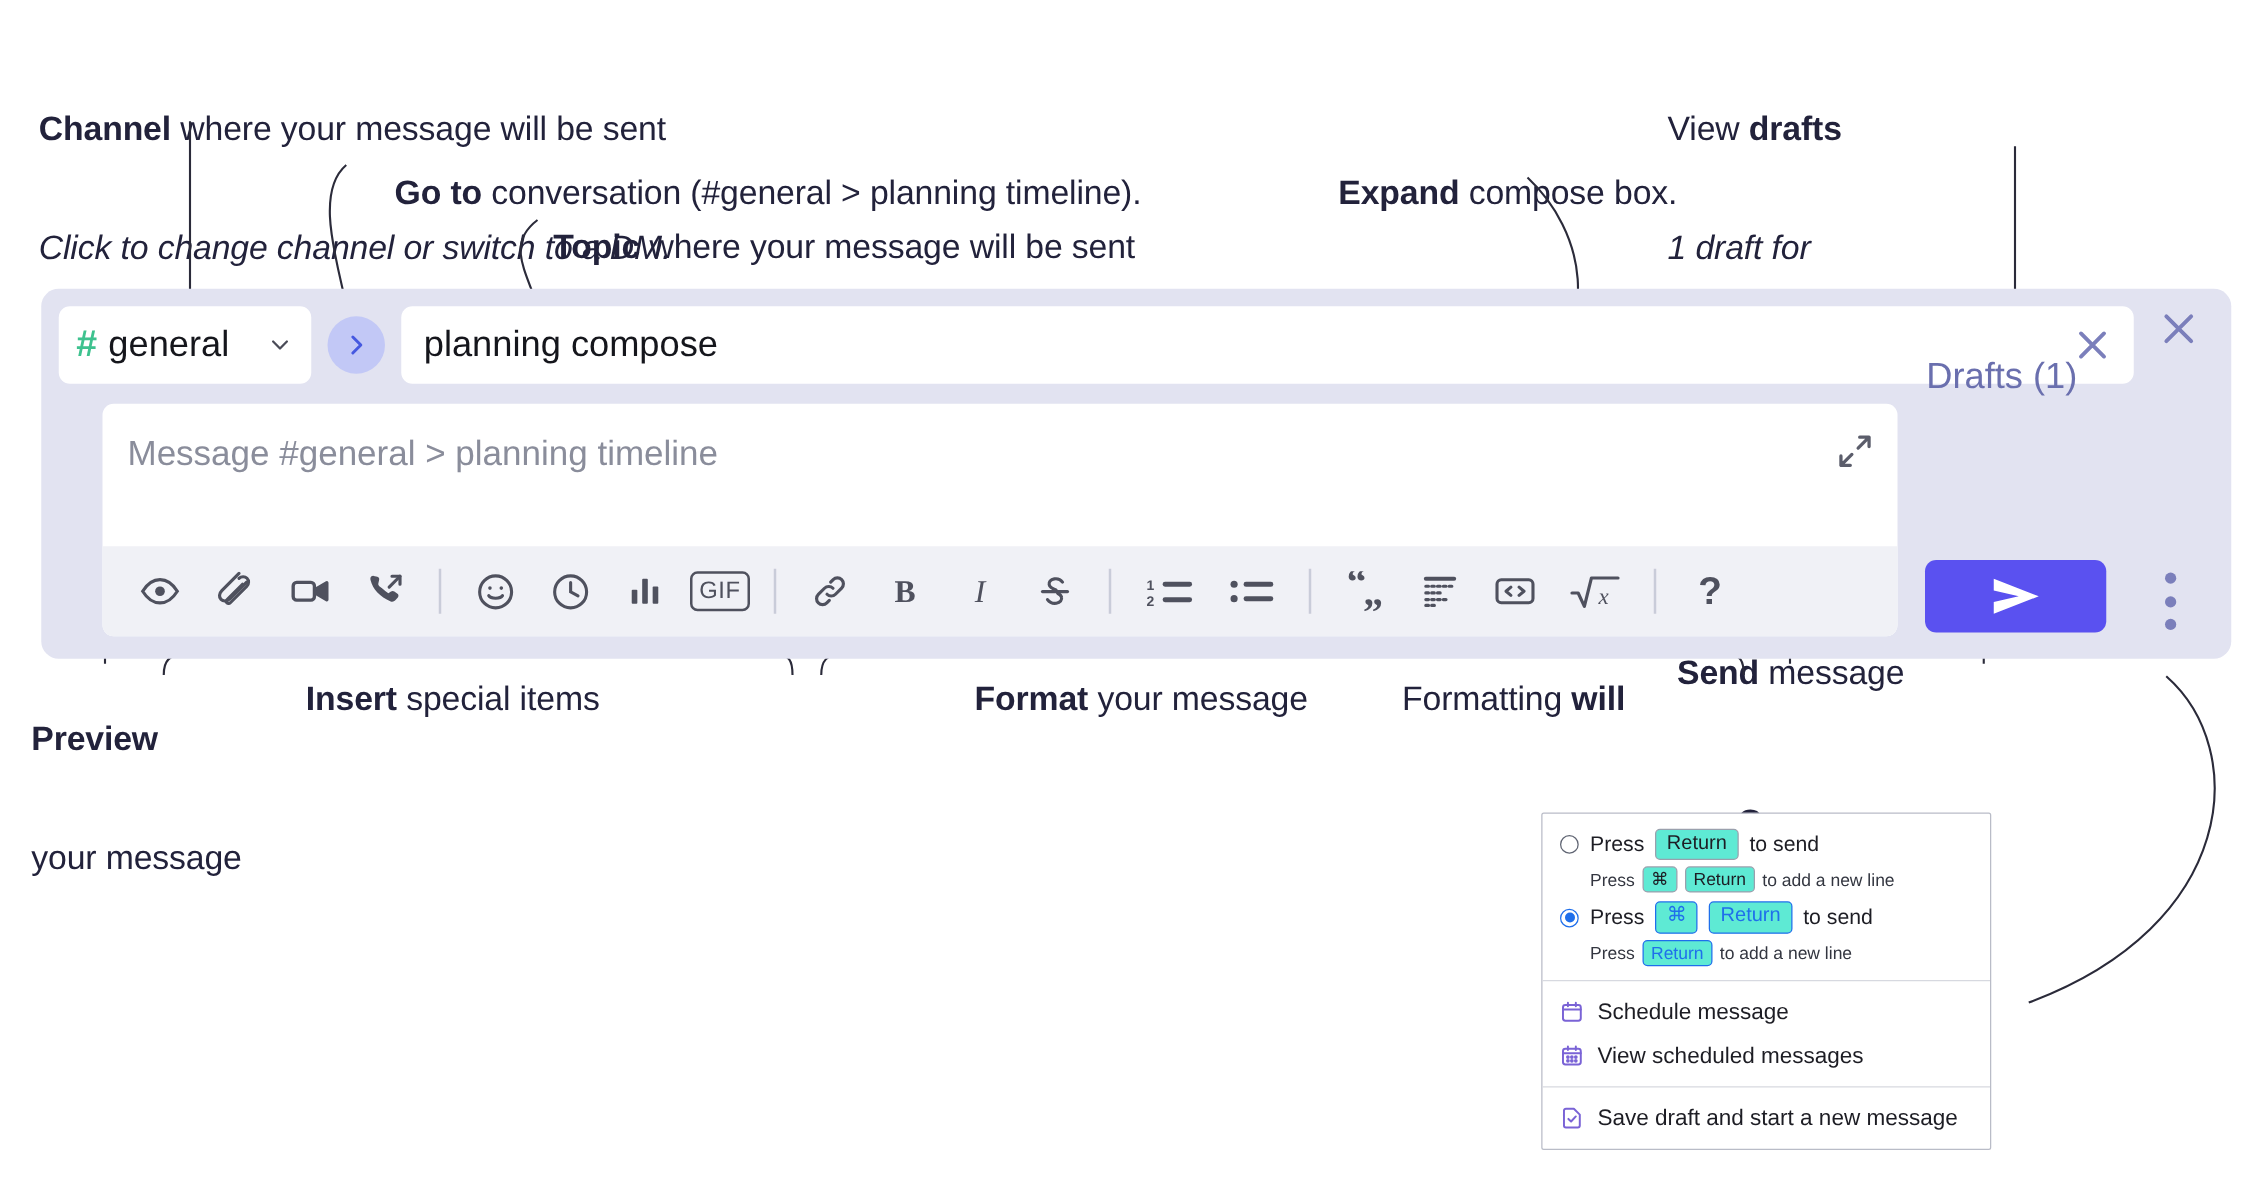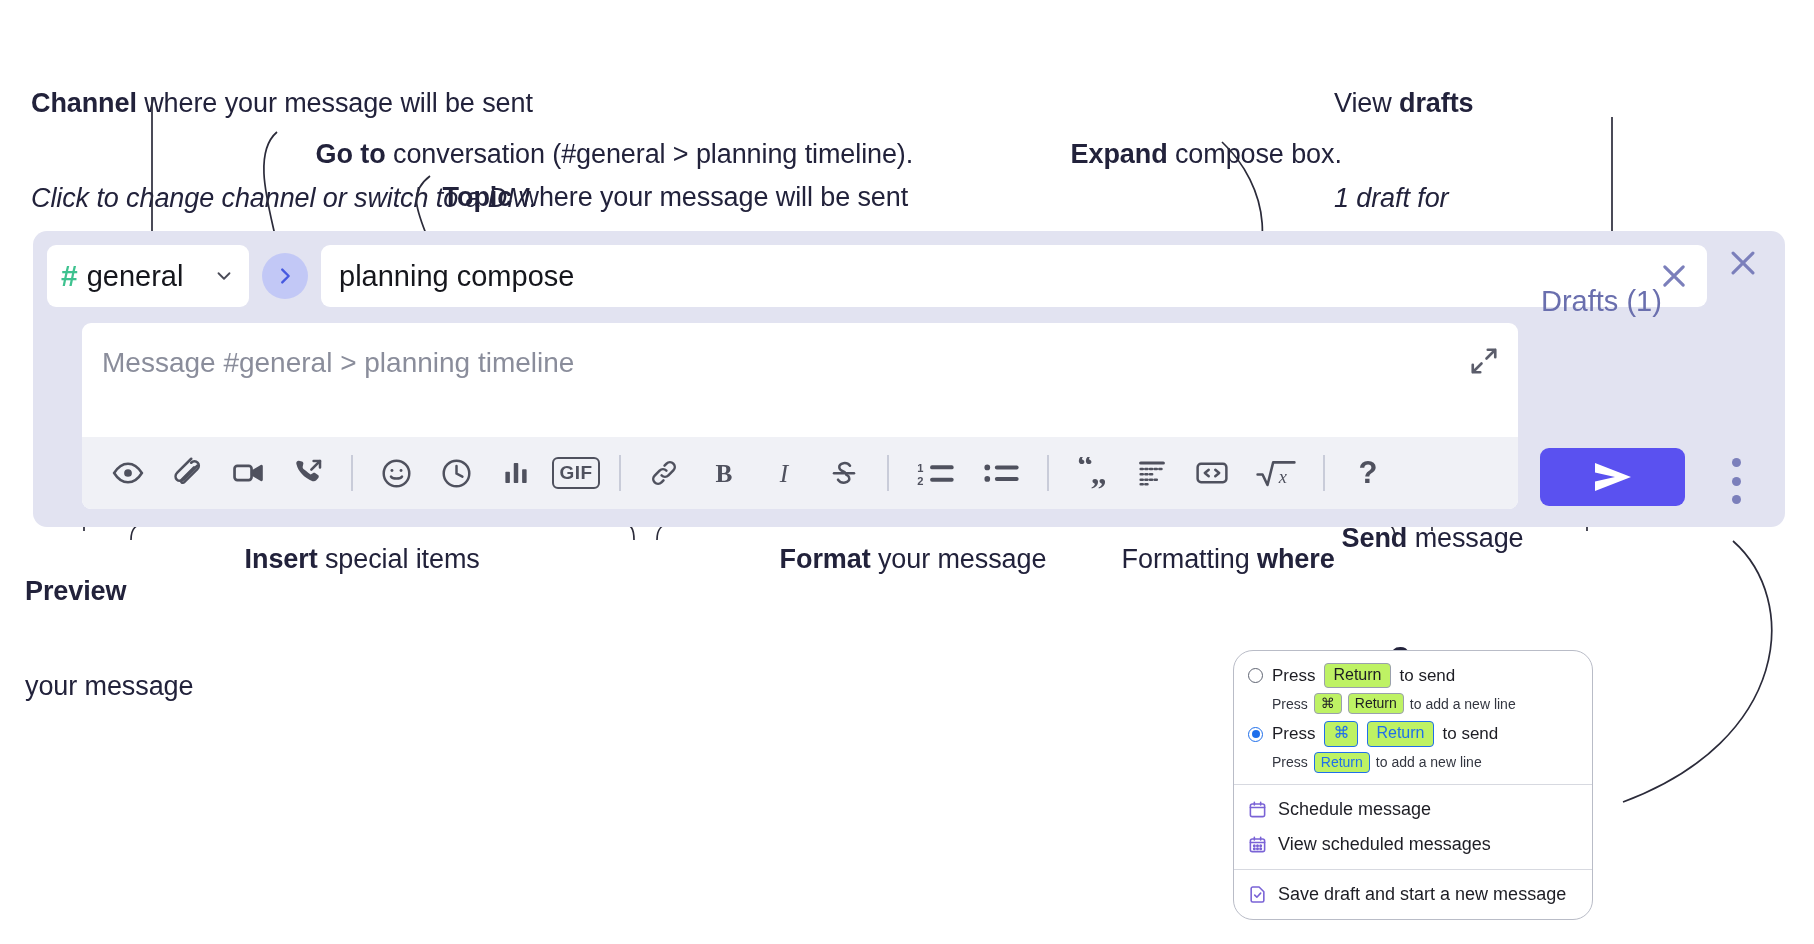--- a/index.html
+++ b/index.html
@@ -119,21 +119,21 @@
     color: #4f515e;
     margin: 0 4px;
   }
   .tb-sep {
     width: 2px; height: 36px; background: #c9ccd9;
     margin: 0 13px;
   }
   .gif-box {
     border: 2.4px solid #4f515e;
     border-radius: 6px;
-    font-size: 19px; font-weight: 700;
+    font-size: 19px; font-weight: 400;
     padding: 3px 5px; letter-spacing: 0.5px;
     font-family: "Liberation Sans", sans-serif;
   }
   .qmark { font-size: 31px; font-weight: 700; color:#4f515e; }
 
   
   #drafts-label {
     position: absolute; left: 1541px; top: 285px;
     font-size: 29px; color: #6a6fae;
   }
@@ -155,21 +155,21 @@
     background: #7b7fbb; display: block;
   }
 
   
   #options-menu {
     position: absolute;
     left: 1233px; top: 650px;
     width: 360px;
     background: #ffffff;
     border: 1.5px solid #b9bcc7;
-    border-radius: 20px;
+    border-radius: 2px;
     padding: 0;
     font-size: 17px;
     color: #1d1d24;
   }
   .menu-sec { padding: 11px 0 9px 0; }
   .menu-div { height: 1px; background: #d7d9e0; }
   .radio-row {
     display: flex; align-items: center; gap: 9px;
     padding: 1px 14px 0 14px;
   }
@@ -190,21 +190,21 @@
     padding: 5px 14px 2px 38px;
     font-size: 14px; color: #333640;
   }
   .key {
     display: inline-block;
     border: 1.3px solid #9aa0ad;
     border-radius: 4px;
     padding: 1px 6px 2px 6px;
     font-size: 14px; line-height: 1.15;
     color: #1d1d24;
-    background: #bef264;
+    background: #5eead4;
   }
   .key.big { font-size: 16px; padding: 2px 8px 3px 8px; }
   .key.blue { border-color: #1f6feb; color: #1f6feb; }
   .menu-item {
     display: flex; align-items: center; gap: 11px;
     padding: 7px 14px;
     font-size: 18px;
   }
   .mi-icon { color: #7a63d6; display: flex; flex: none; }
 
@@ -245,21 +245,21 @@
   <div class="anno" style="left:25px; top:512px;">
     <div><b>Preview</b></div>
     <div>your message</div>
   </div>
 
   <div class="anno" style="left:750px; top:512px;">
     <b>Format</b><span> your message</span>
   </div>
 
   <div class="anno" style="left:1092px; top:512px;">
-    <span>Formatting </span><b>where</b>
+    <span>Formatting </span><b>will</b>
   </div>
 
   <div class="anno" style="left:1312px; top:491px;">
     <b>Send</b><span> message</span>
   </div>
 
   <div class="anno" style="left:1390px; top:578px;">
     <div><b>Compose</b></div>
     <div><b>options</b></div>
     <div>menu</div>

